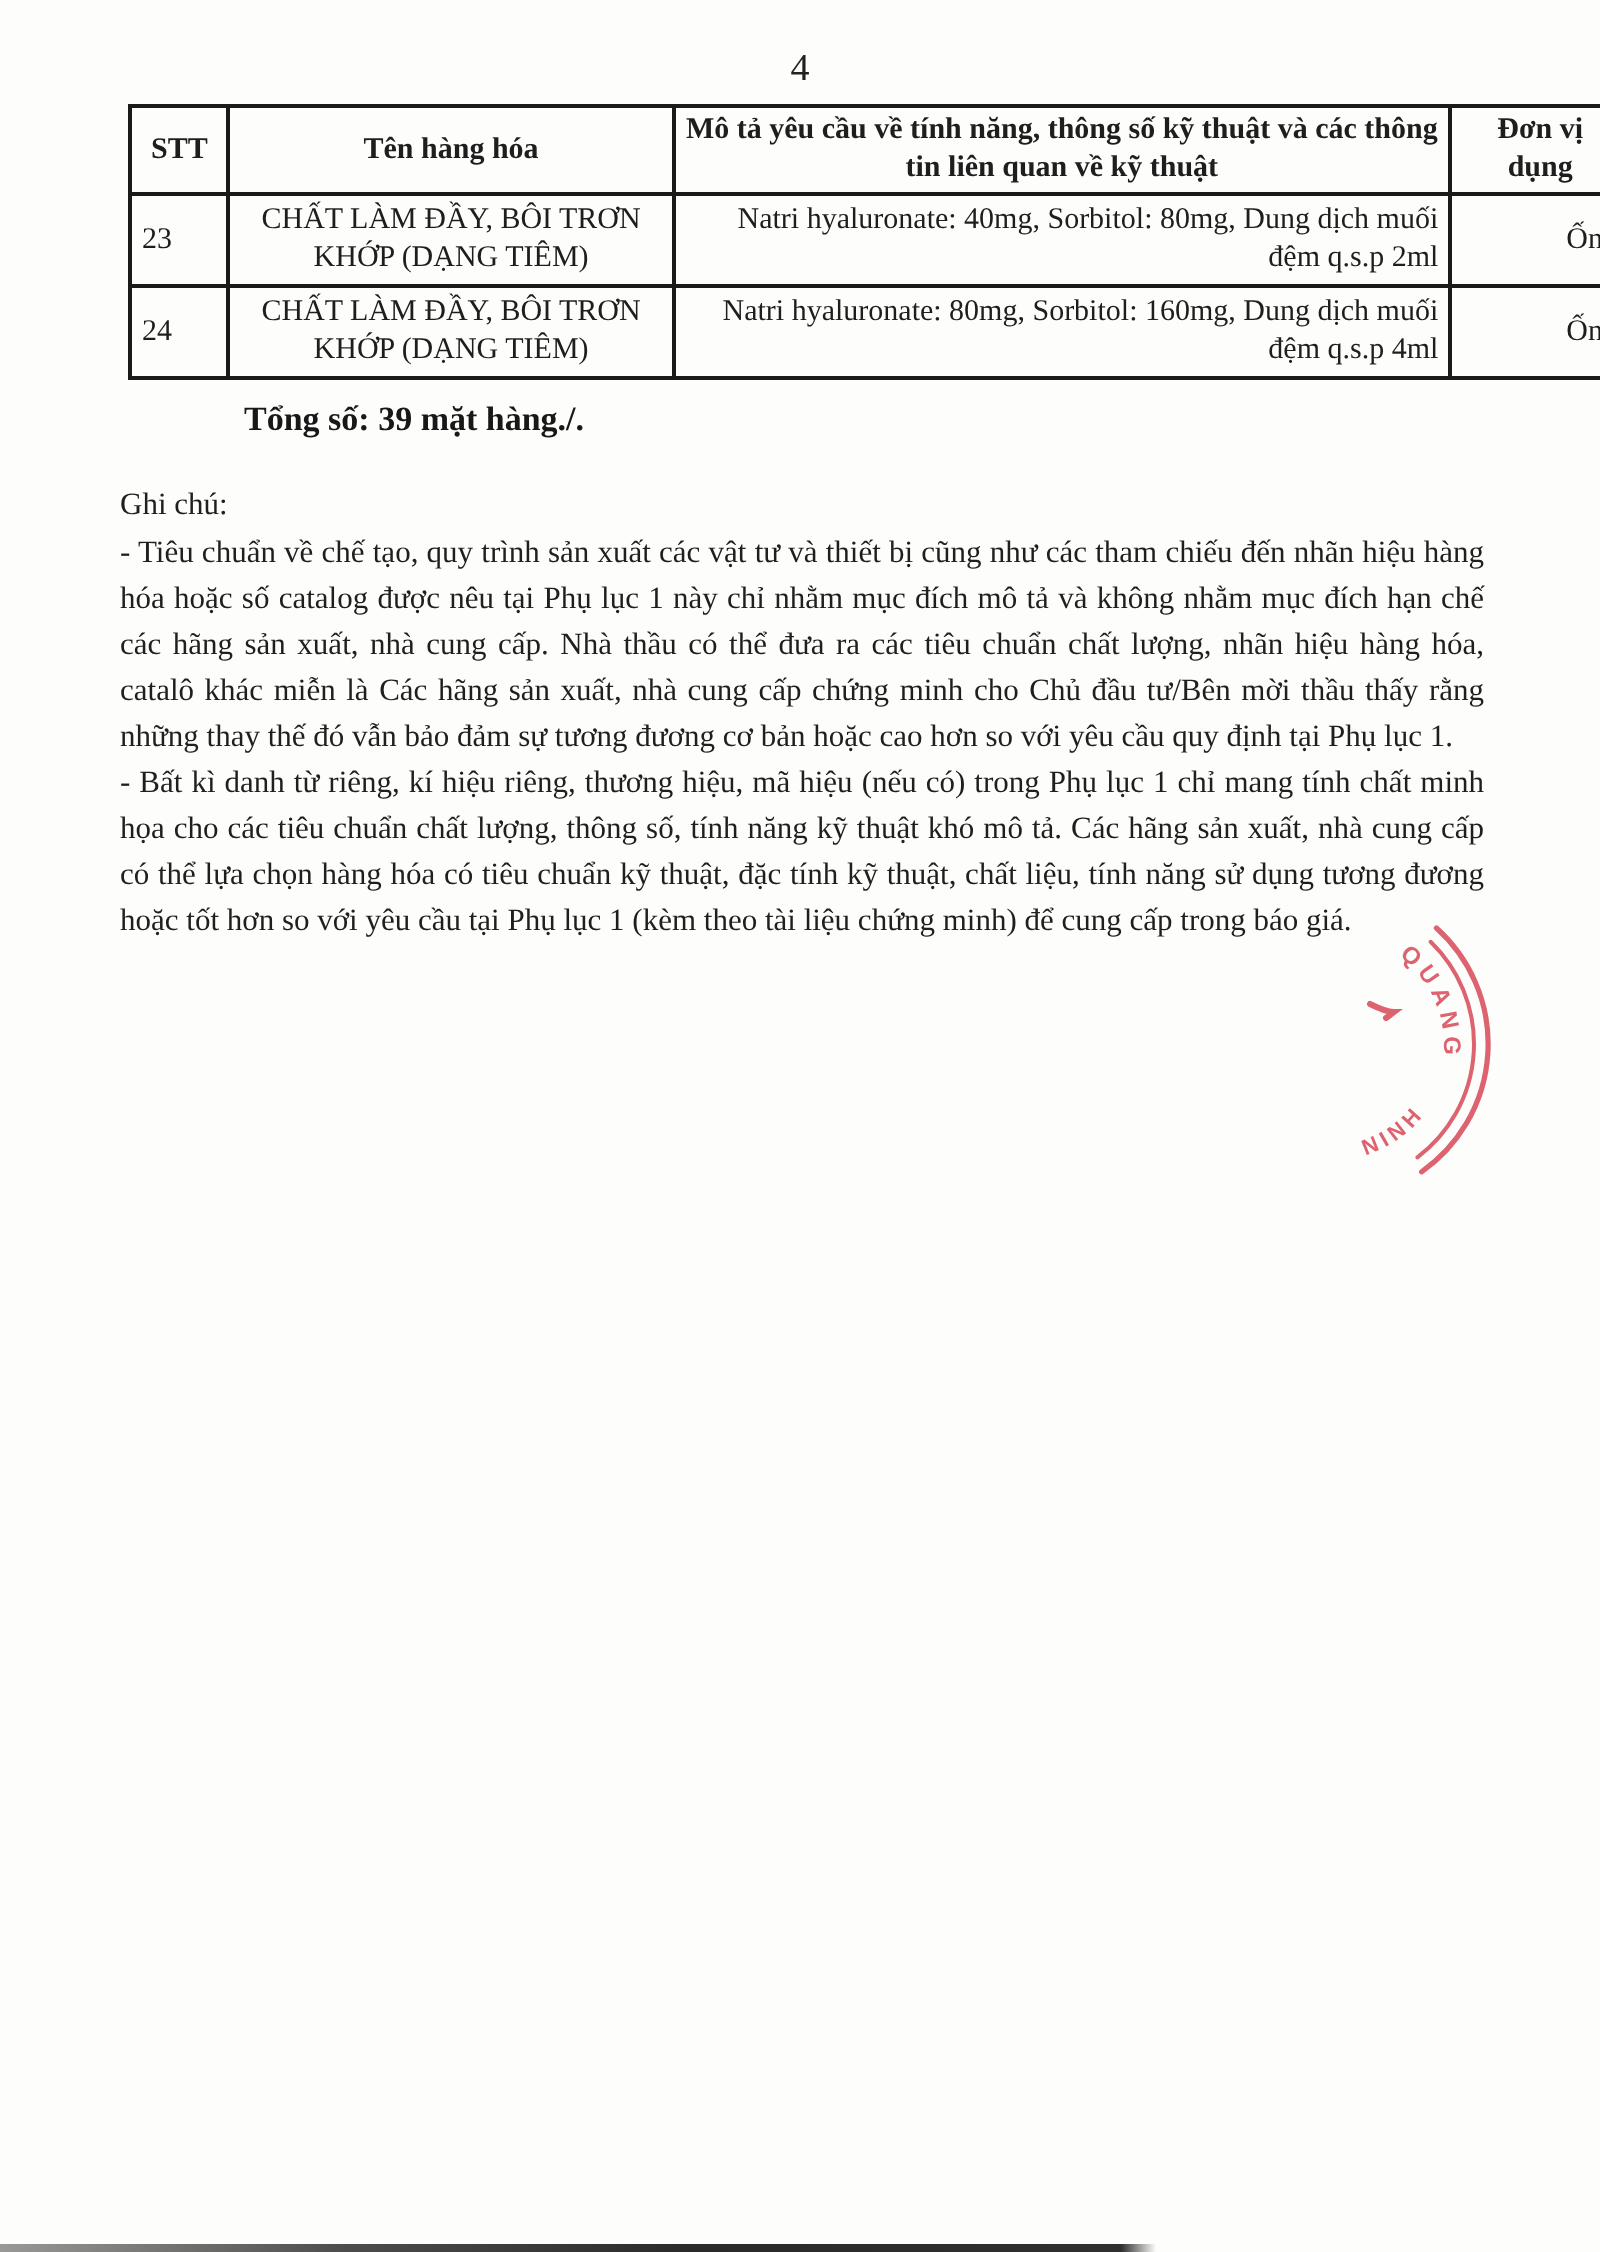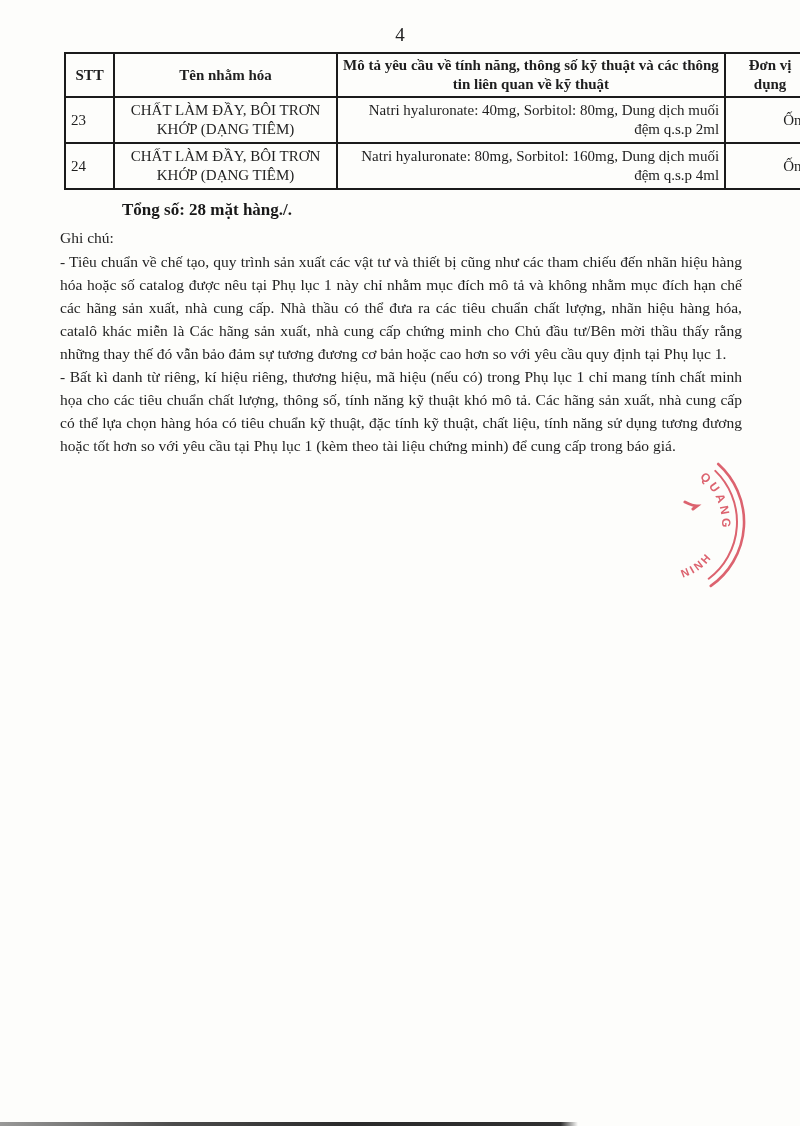--- a/index.html
+++ b/index.html
@@ -47,21 +47,21 @@
   td.cell-name { text-align: center; }
   td.cell-desc { text-align: right; }
   td.cell-unit { text-align: right; }
   .total-line {
     font-weight: bold;
     font-size: 17px;
     margin: 10px 0 0 122px;
     color: #181818;
   }
   .notes {
-    margin: 6px 58px 0 60px;
+    margin: 21px 58px 0 60px;
     font-size: 15.5px;
     line-height: 23px;
     color: #1f1f1f;
   }
   .notes-heading { margin: 0 0 1px 0; }
   .note-item {
     margin: 0;
     text-align: justify;
   }
   .stamp {
@@ -92,42 +92,42 @@
   <table class="doc-table">
     <colgroup>
       <col class="col-stt">
         <col class="col-name">
         <col class="col-desc">
         <col class="col-unit">
     </colgroup>
     <thead>
       <tr>
         <th>STT</th>
-        <th>Tên nhằm hóa</th>
+        <th>Tên hàng hóa</th>
         <th>Mô tả yêu cầu về tính năng, thông số kỹ thuật và các thông tin liên quan về kỹ thuật</th>
         <th>Đơn vị dụng</th>
       </tr>
     </thead>
     <tbody>
       <tr>
         <td class="cell-stt">23</td>
         <td class="cell-name">CHẤT LÀM ĐẦY, BÔI TRƠN KHỚP (DẠNG TIÊM)</td>
         <td class="cell-desc">Natri hyaluronate: 40mg, Sorbitol: 80mg, Dung dịch muối đệm q.s.p 2ml</td>
         <td class="cell-unit">Ống</td>
       </tr>
       <tr>
         <td class="cell-stt">24</td>
         <td class="cell-name">CHẤT LÀM ĐẦY, BÔI TRƠN KHỚP (DẠNG TIÊM)</td>
         <td class="cell-desc">Natri hyaluronate: 80mg, Sorbitol: 160mg, Dung dịch muối đệm q.s.p 4ml</td>
         <td class="cell-unit">Ống</td>
       </tr>
     </tbody>
   </table>
 
-  <div class="total-line">Tổng số: 28 mặt hàng./.</div>
+  <div class="total-line">Tổng số: 39 mặt hàng./.</div>
 
   <div class="notes">
     <p class="notes-heading">Ghi chú:</p>
     <p class="note-item">- Tiêu chuẩn về chế tạo, quy trình sản xuất các vật tư và thiết bị cũng như các tham chiếu đến nhãn hiệu hàng hóa hoặc số catalog được nêu tại Phụ lục 1 này chỉ nhằm mục đích mô tả và không nhằm mục đích hạn chế các hãng sản xuất, nhà cung cấp. Nhà thầu có thể đưa ra các tiêu chuẩn chất lượng, nhãn hiệu hàng hóa, catalô khác miễn là Các hãng sản xuất, nhà cung cấp chứng minh cho Chủ đầu tư/Bên mời thầu thấy rằng những thay thế đó vẫn bảo đảm sự tương đương cơ bản hoặc cao hơn so với yêu cầu quy định tại Phụ lục 1.</p>
     <p class="note-item">- Bất kì danh từ riêng, kí hiệu riêng, thương hiệu, mã hiệu (nếu có) trong Phụ lục 1 chỉ mang tính chất minh họa cho các tiêu chuẩn chất lượng, thông số, tính năng kỹ thuật khó mô tả. Các hãng sản xuất, nhà cung cấp có thể lựa chọn hàng hóa có tiêu chuẩn kỹ thuật, đặc tính kỹ thuật, chất liệu, tính năng sử dụng tương đương hoặc tốt hơn so với yêu cầu tại Phụ lục 1 (kèm theo tài liệu chứng minh) để cung cấp trong báo giá.</p>
   </div>
 
   <svg class="stamp" viewBox="0 0 170 180" xmlns="http://www.w3.org/2000/svg" aria-hidden="true">
     <g stroke="#d84e5c" fill="none">
 

